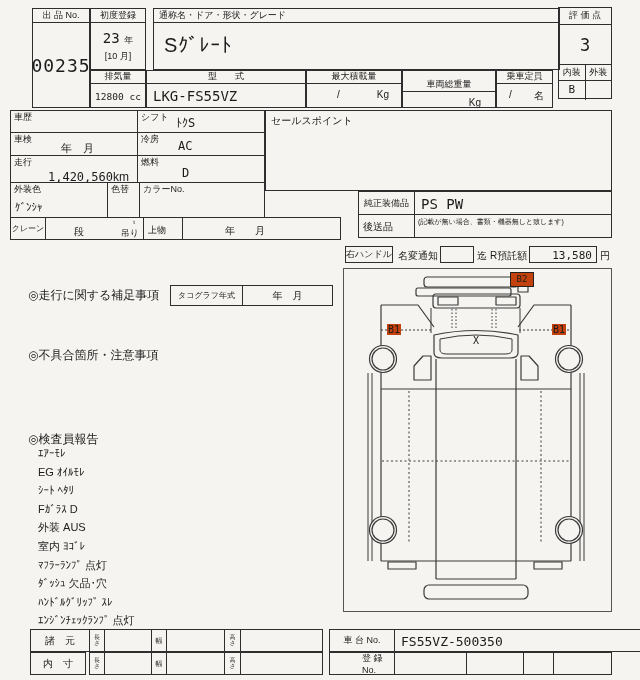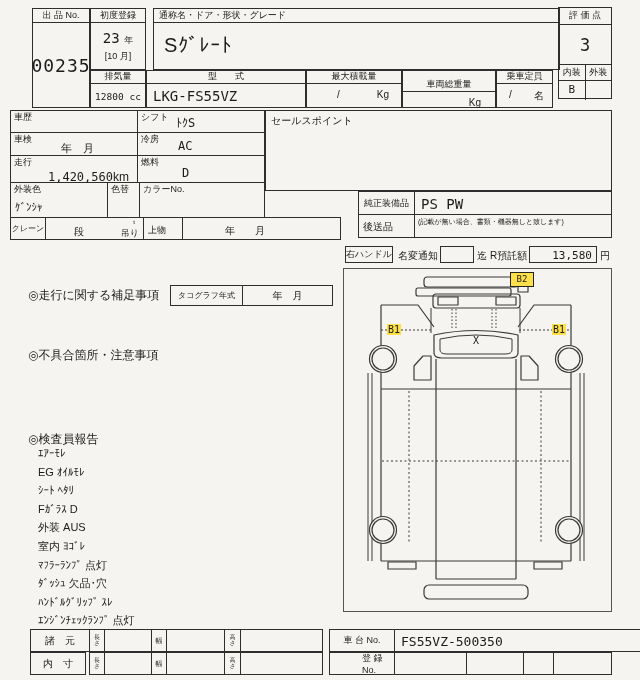--- a/index.html
+++ b/index.html
@@ -12,21 +12,21 @@
   }
   #sheet{position:relative;width:640px;height:680px;overflow:hidden;}
   .a{position:absolute;box-sizing:border-box;}
   .bx{border:1px solid #2e2e2e;}
   .hd{font-size:9px;text-align:center;border-bottom:1px solid #2e2e2e;line-height:12px;height:13px;overflow:hidden;}
   .mono{font-family:"DejaVu Sans Mono","Liberation Mono",monospace;}
   .cell-label{position:absolute;top:2px;left:3px;font-size:9px;line-height:9px;}
   .flexc{display:flex;align-items:center;justify-content:center;}
   .vstack{font-size:6px;line-height:6px;word-break:break-all;width:8px;margin:4px auto 0 auto;text-align:center;}
   .item{font-size:11px;line-height:18.6px;white-space:nowrap;}
-  .diag-label{position:absolute;font-family:"DejaVu Sans Mono","Liberation Mono",monospace;font-size:10px;line-height:11px;background:#fde047;padding:0 1px;}
+  .diag-label{position:absolute;font-family:"DejaVu Sans Mono","Liberation Mono",monospace;font-size:10px;line-height:11px;background:#c2410c;padding:0 1px;}
   svg{display:block;}
 </style>
 </head>
 <body>
 
 <div id="sheet">
 
   <div class="a bx" style="left:32px;top:8px;width:58px;height:100px;">
     <div class="hd">出 品 No.</div>
     <div class="flexc mono" style="height:84px;font-size:18px;letter-spacing:1px;">00235</div>

